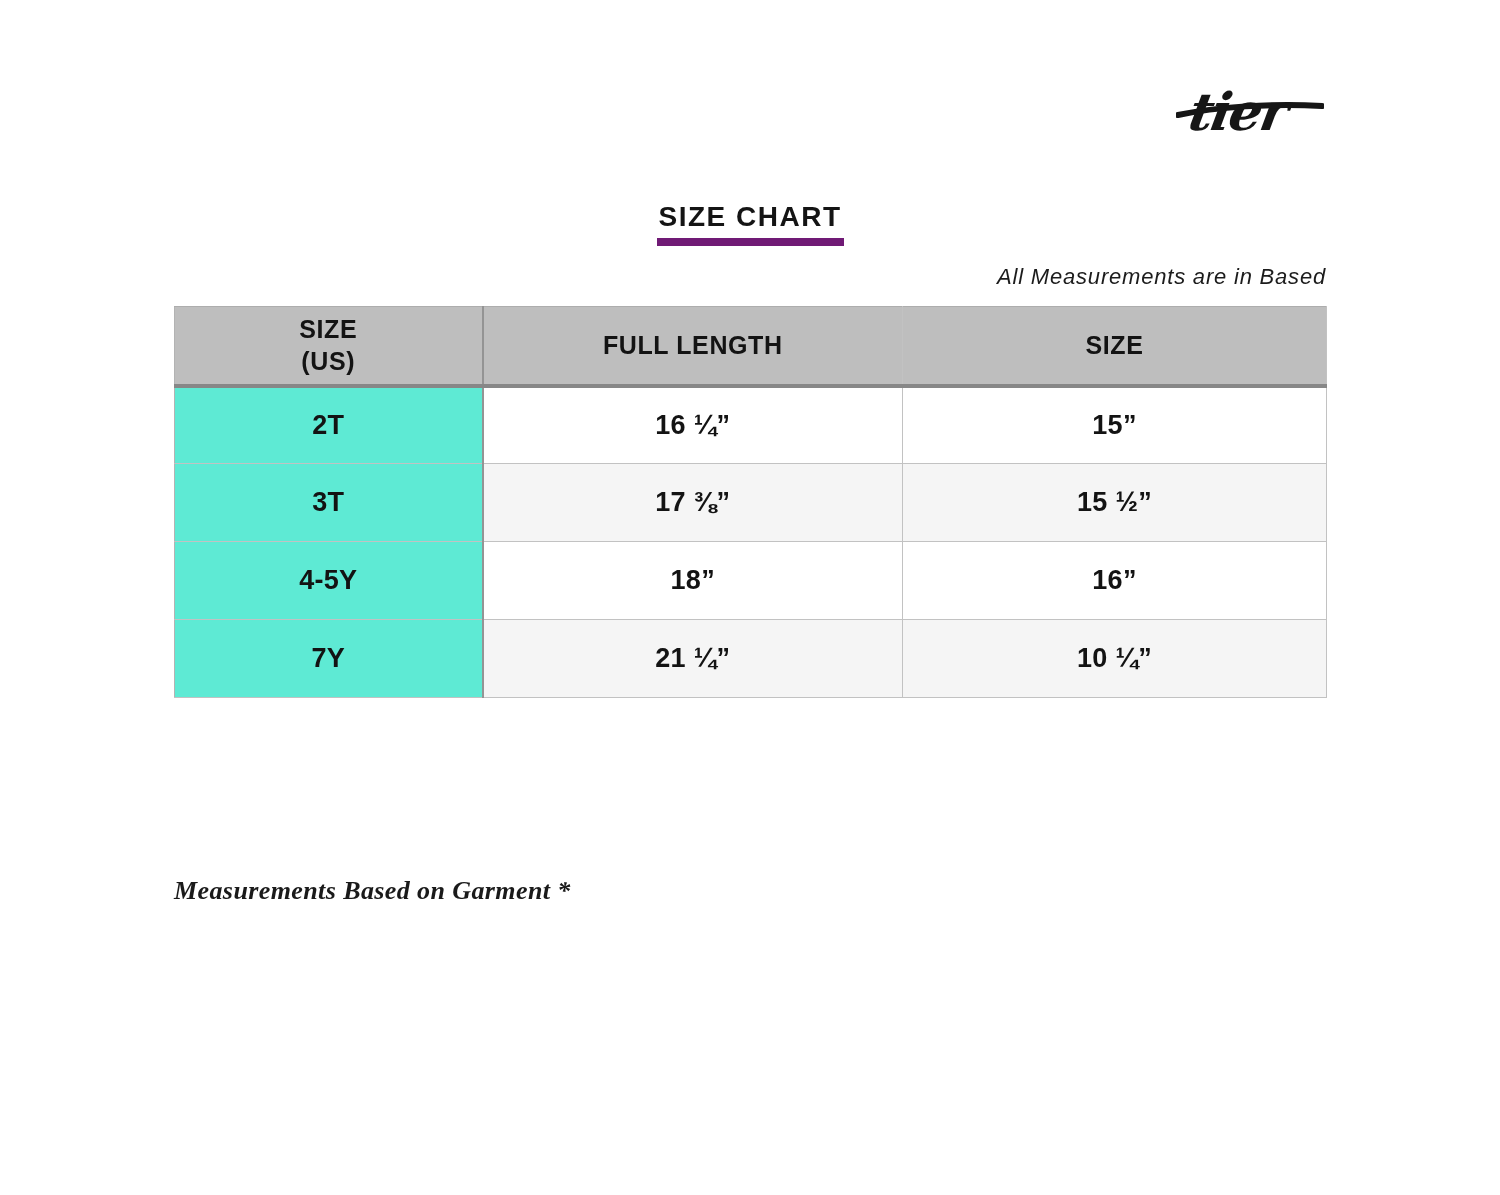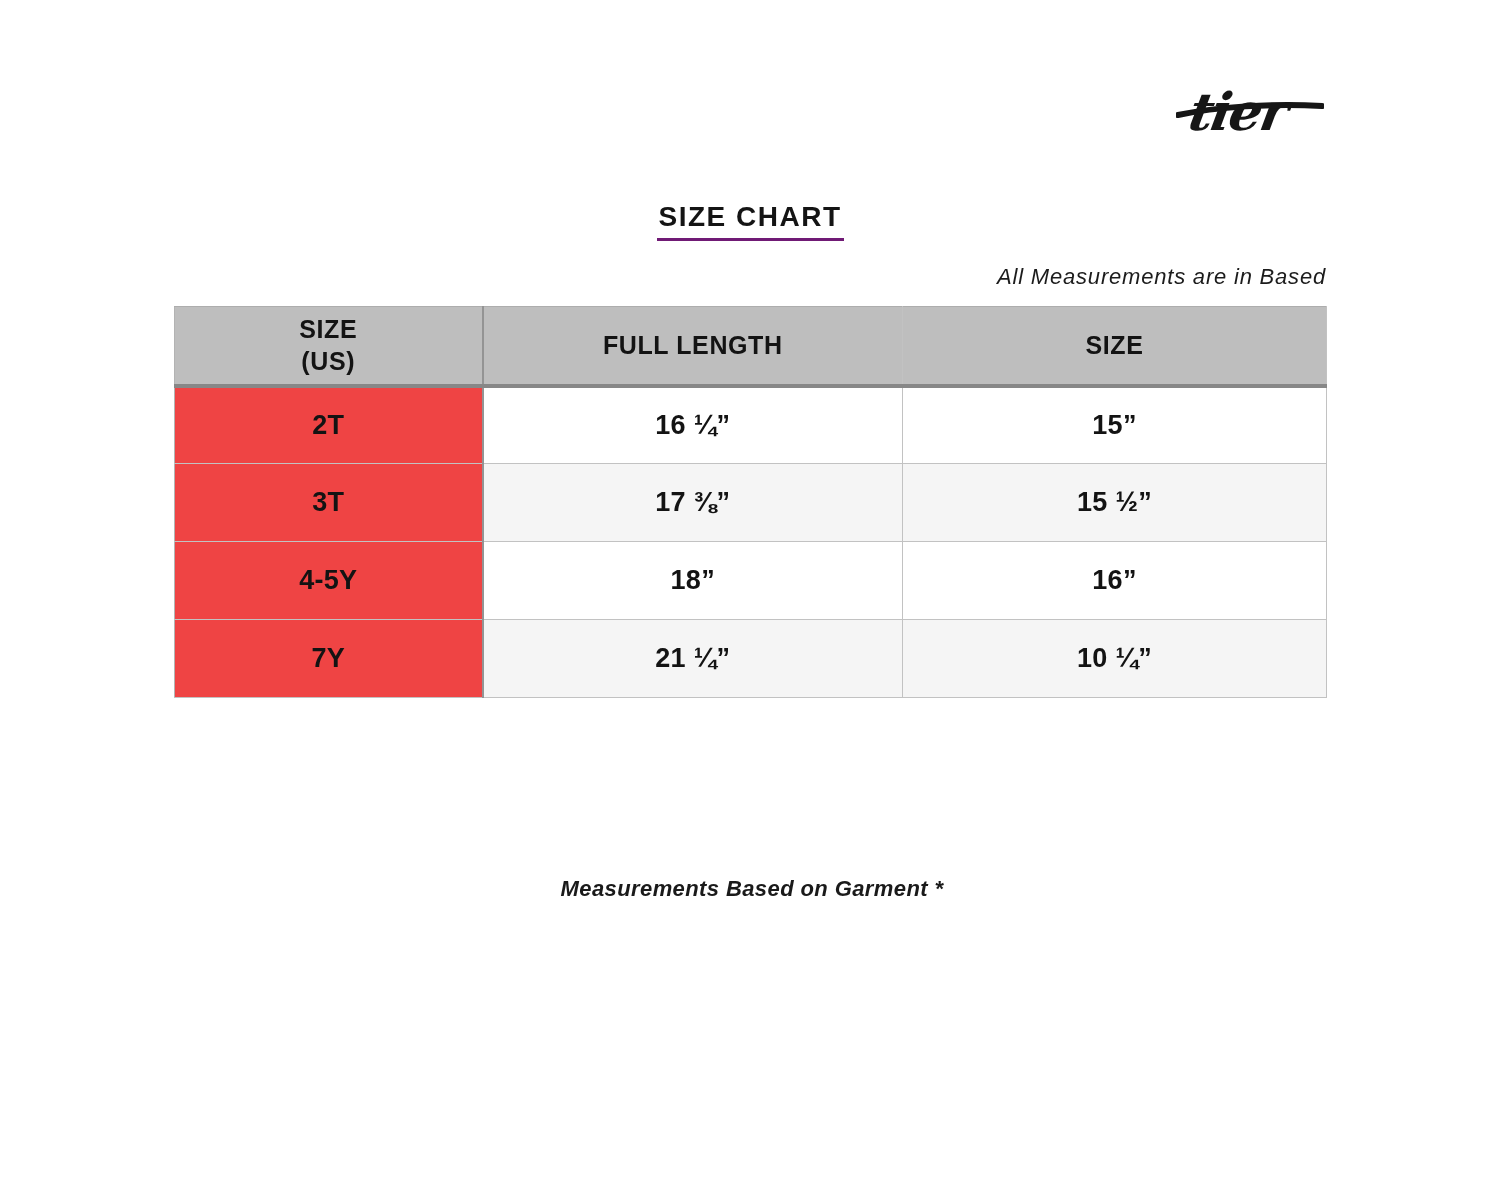--- a/index.html
+++ b/index.html
@@ -48,21 +48,21 @@
     left: 0;
     width: 100%;
     text-align: center;
   }
   .title-text {
     display: inline-block;
     font-size: 28px;
     font-weight: 700;
     letter-spacing: 1.5px;
     color: #141414;
-    border-bottom: 3px solid #701a75;
+    border-bottom: 8px solid #701a75;
     padding: 0 2px 5px 2px;
   }
 
   
   .units-note {
     position: absolute;
     top: 264px;
     left: 174px;
     width: 1152px;
     text-align: right;
@@ -70,26 +70,27 @@
     font-size: 22px;
     font-weight: 400;
     letter-spacing: 0.8px;
     color: #1c1c1c;
   }
   .footer-note {
     position: absolute;
     top: 876px;
     left: 174px;
     width: 1156px;
-    text-align: center;
+    text-align: left;
     font-style: italic;
-    font-size: 22px;
+    font-size: 26px;
     font-weight: 700;
     letter-spacing: 0.4px;
     color: #1a1a1a;
+    font-family: Liberation Serif, serif;
   }
 
   
   table.size-table {
     position: absolute;
     top: 306px;
     left: 174px;
     width: 1152px;
     border-collapse: collapse;
     table-layout: fixed;
@@ -120,21 +121,21 @@
   }
   table.size-table th:first-child,
   table.size-table td.size {
     border-right: 2px solid #949494;
     border-left: 1px solid #b3b3b3;
   }
   table.size-table td {
     font-size: 27px;
     letter-spacing: 0.3px;
   }
-  table.size-table td.size { background: #ef4444; }
+  table.size-table td.size { background: #5eead4; }
   table.size-table tbody tr:nth-child(odd)  td.data { background: #ffffff; }
   table.size-table tbody tr:nth-child(even) td.data { background: #f5f5f5; }
 </style>
 </head>
 <body>
 
 <div class="page">
 
   <div class="logo">
     <span class="logo-text">tier</span>

